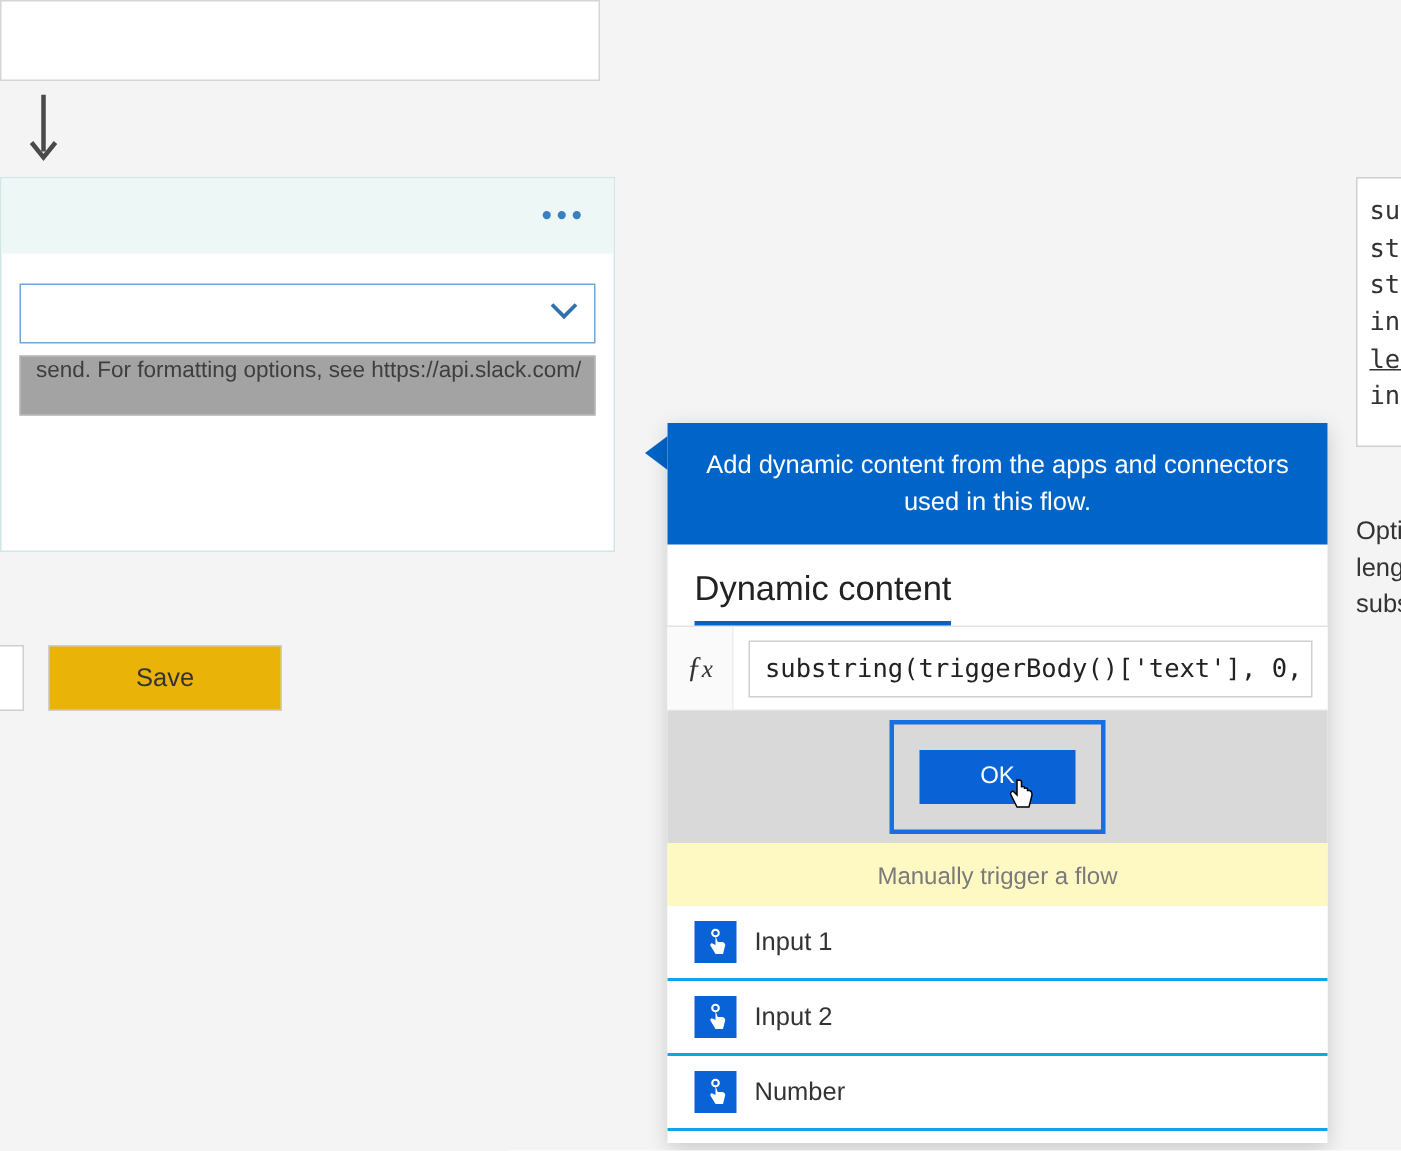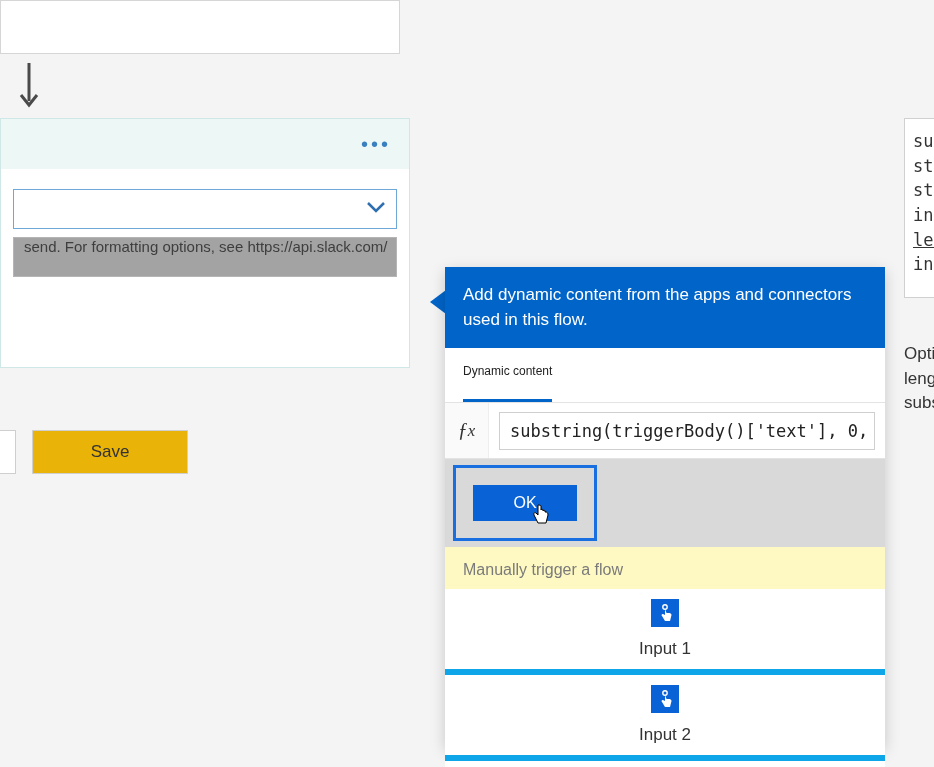--- a/index.html
+++ b/index.html
@@ -58,32 +58,32 @@
     font-size: 17px; color: #333;
   }
   
   .ghost-btn {
     position: absolute; left: -140px; top: 430px; width: 156px; height: 44px;
     background: #fff; border: 1px solid #cfcfcf;
   }
   
   
   .dc-panel {
-    position: absolute; left: 445px; top: 267px; width: 440px; height: 480px;
-    background: #fff; box-shadow: 0 4px 14px rgba(0,0,0,.18);
+    position: absolute; left: 445px; top: 282px; width: 440px; height: 480px;
+    background: #fff; box-shadow: 0 4px 14px rgba(0,0,0,.18); text-align: center;
   }
   .dc-caret {
     position: absolute; left: 430px; top: 290px; width: 0; height: 0;
     border-top: 12px solid transparent; border-bottom: 12px solid transparent; border-right: 16px solid #0064c8;
   }
   .dc-header {
     background: #0064c8; color: #fff; padding: 16px 18px; font-size: 17px; line-height: 1.45;
   }
   .dc-tabs {
-    display: flex; gap: 34px; padding: 16px 18px 0 18px; font-size: 12px; border-bottom: 1px solid #e3e3e3; height: 55px;
+    display: flex; gap: 34px; padding: 16px 18px 0 18px; font-size: 23px; border-bottom: 1px solid #e3e3e3; height: 55px;
   }
   .dc-tab { color: #555; padding-bottom: 12px; cursor: pointer; }
   .dc-tab.active { color: #222; border-bottom: 3px solid #0064c8; font-weight: 500; }
   
   .fx-row {
     display: flex; align-items: center; height: 56px; border-bottom: 1px solid #e3e3e3; background:#fff;
   }
   .fx-icon {
     width: 44px; display: flex; align-items: center; justify-content: center; font-style: italic; font-family: Georgia, serif; font-size: 20px; color: #333; border-right: 1px solid #eee; height: 100%; background:#fafafa;
   }
@@ -97,21 +97,21 @@
   .ok-btn {
     background: #0a63d6; color: #fff; width: 104px; height: 36px; display: flex; align-items: center; justify-content: center; font-size: 16px; cursor: pointer; position: relative;
   }
   .cursor-hand { position: absolute; left: 58px; top: 18px; }
   .cursor-hand svg { width: 20px; height: 24px; }
   
   .section-title { color: #7a7a7a; font-size: 16px; padding: 14px 18px 10px 18px; background: #fef9c3;}
   
   .token-list { background:#fff; }
   .token-item {
-    display: flex; align-items: center; gap: 12px; padding: 10px 18px; border-bottom: 6px solid #0ea5e9; font-size: 17px; color: #333; cursor: pointer; flex-direction: column;
+    display: flex; align-items: center; gap: 12px; padding: 10px 18px; border-bottom: 2px solid #0ea5e9; font-size: 17px; color: #333; cursor: pointer;
   }
   .token-icon {
     width: 28px; height: 28px; background: #0a63d6; color: #fff; display: flex; align-items: center; justify-content: center;
   }
   .token-icon svg { width: 16px; height: 20px; }
   
   
   .hint-box {
     position: absolute; left: 904px; top: 118px; width: 120px; height: 180px;
     background: #fff; border: 1px solid #d0d0d0; padding: 10px 8px; font-family: Consolas, monospace; font-size: 17px; line-height: 1.45; color: #333;

